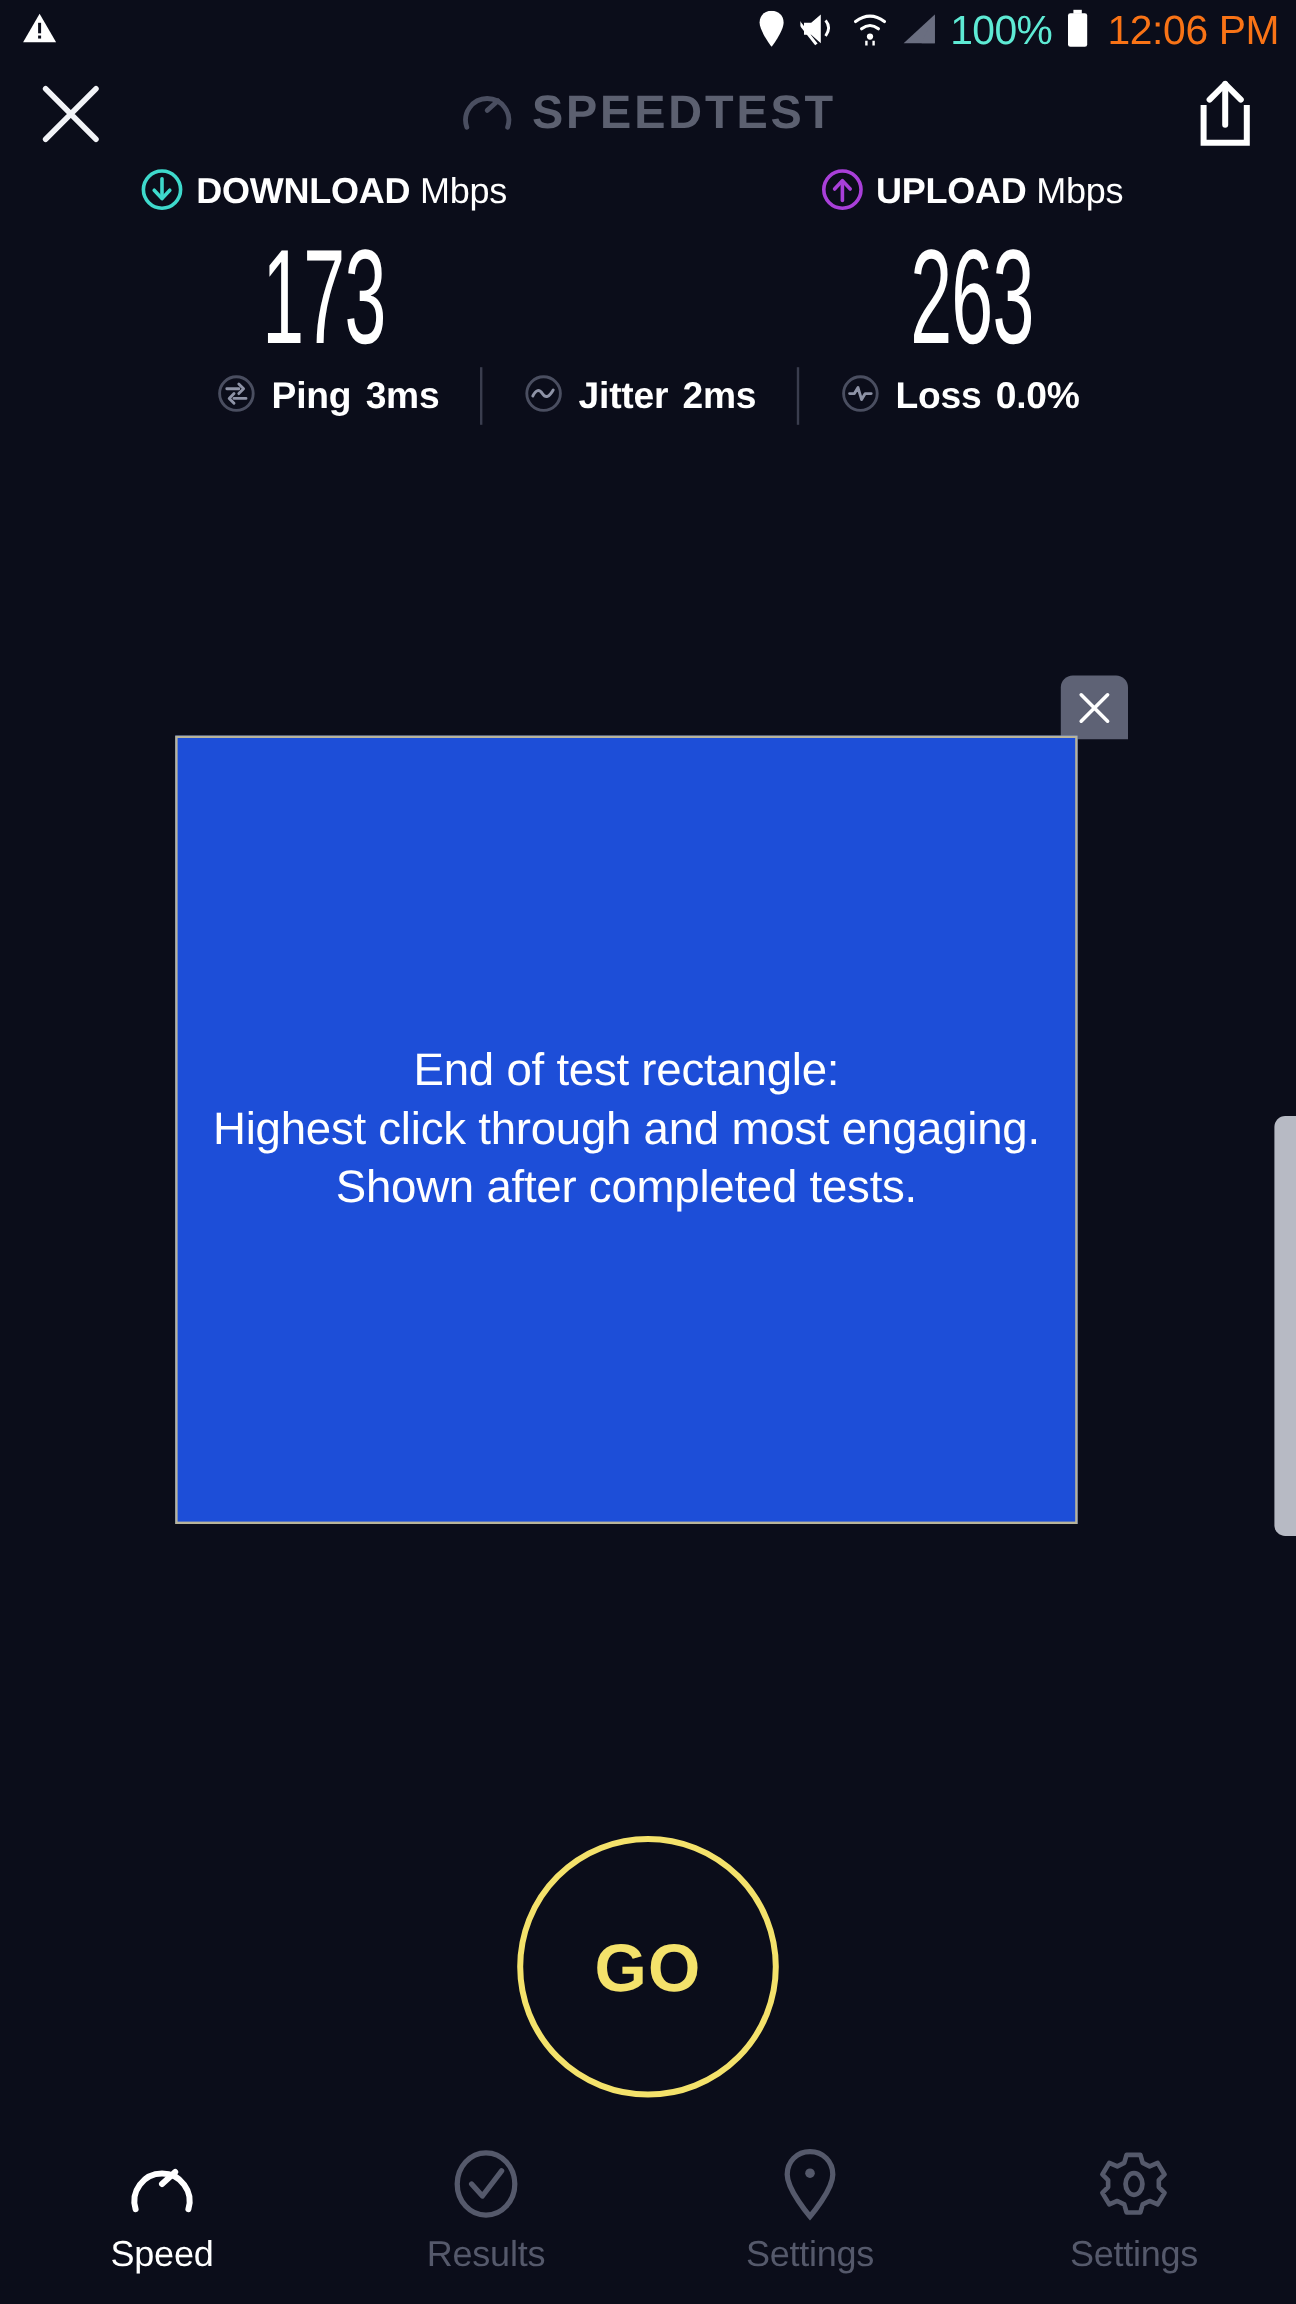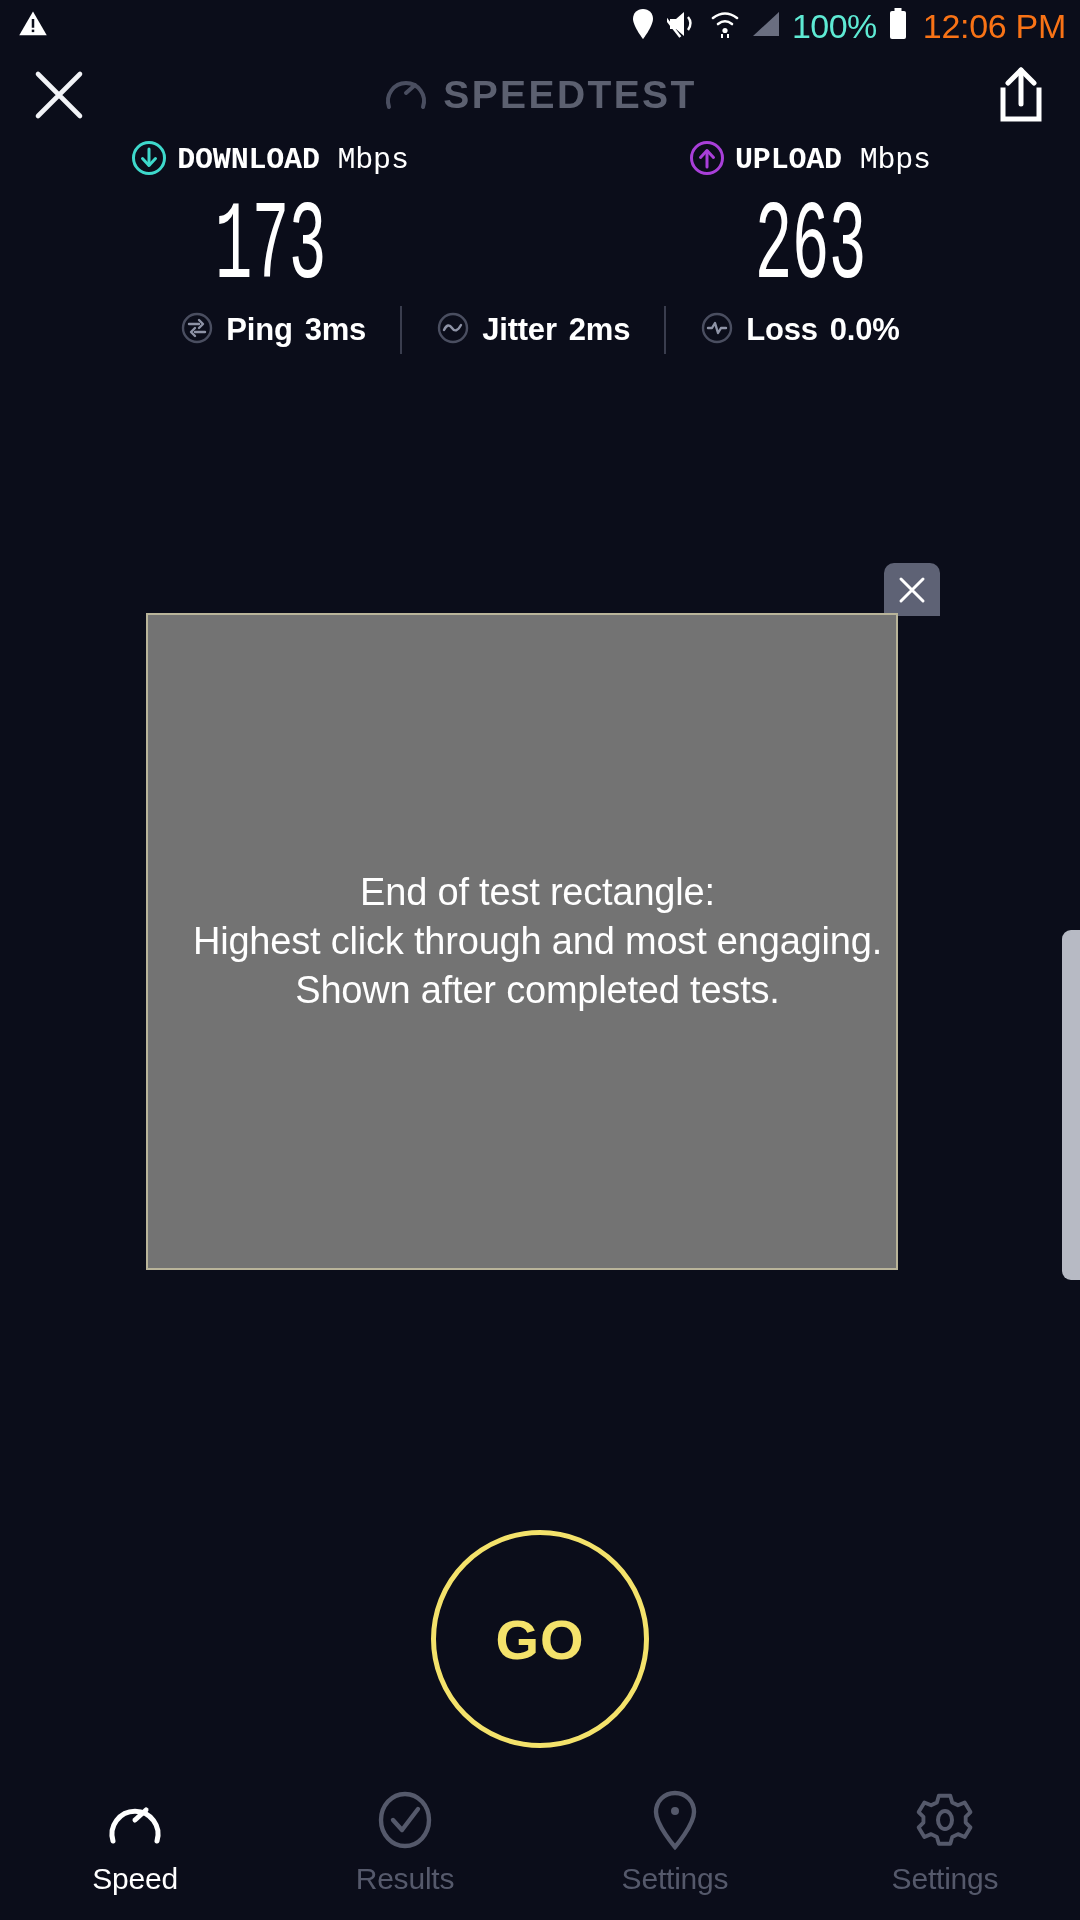--- a/index.html
+++ b/index.html
@@ -94,21 +94,20 @@
   }
   .speeds {
     display: flex;
     width: 1080px;
   }
   .speed-col {
     width: 50%;
     display: flex;
     flex-direction: column;
     align-items: center;
-    font-family: Liberation Mono, monospace;
   }
   .speed-head {
     display: flex;
     align-items: center;
     gap: 10px;
     height: 44px;
   }
   .speed-label {
     color: #FFFFFF;
     font-size: 30px;
@@ -170,26 +169,26 @@
     background: #5E6275;
     border-radius: 10px 10px 0 0;
     cursor: pointer;
   }
   .ad-close svg { position: absolute; left: 13px; top: 12px; }
 
   .ad-rect {
     position: absolute;
     left: 146px; top: 613px;
     width: 752px; height: 657px;
-    background: #737373;
+    background: #1d4ed8;
     border: 2px solid #B9B49A;
     box-sizing: border-box;
     display: flex;
     align-items: center;
-    justify-content: flex-end;
+    justify-content: center;
     cursor: pointer;
   }
   .ad-text {
     color: #FFFFFF;
     font-size: 38px;
     line-height: 49px;
     text-align: center;
     letter-spacing: -0.2px;
     padding: 0 14px;
   }

